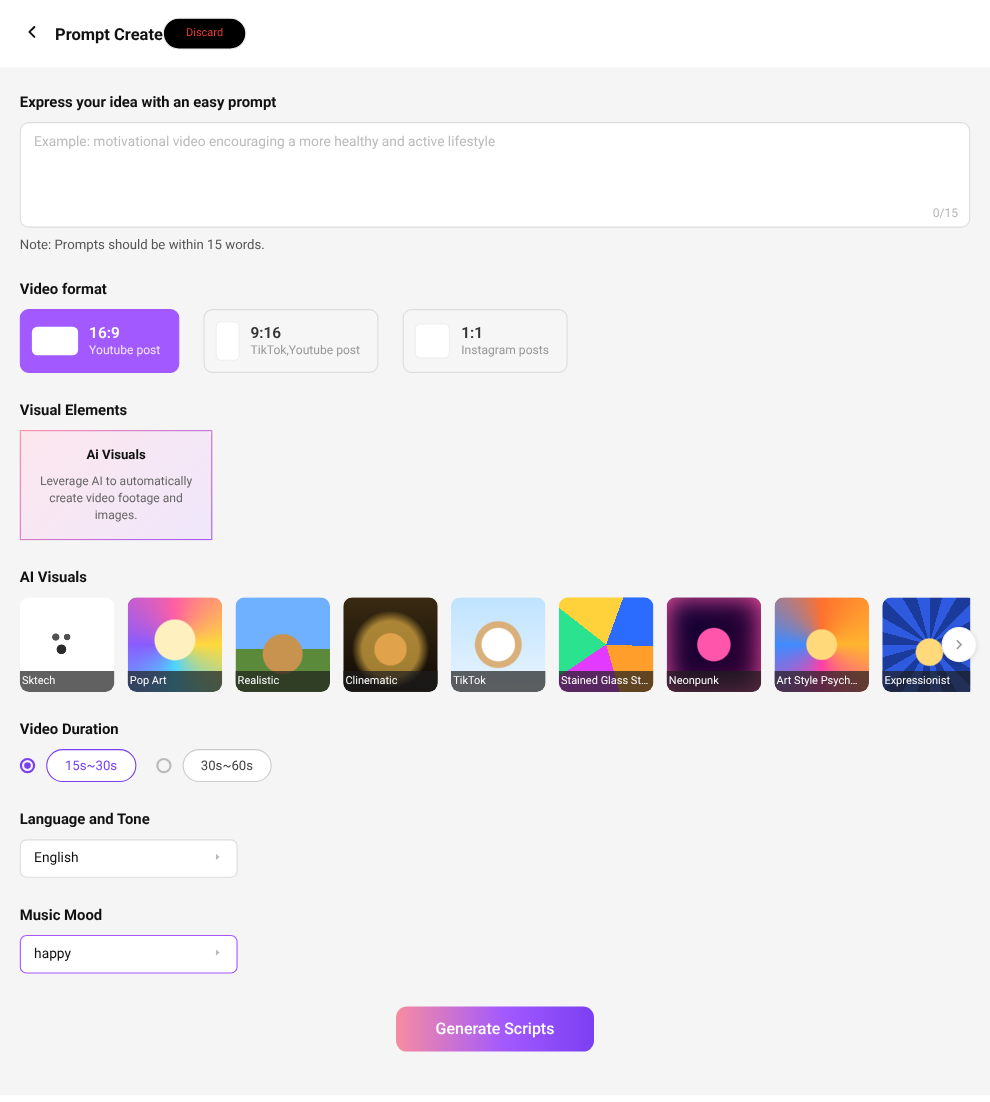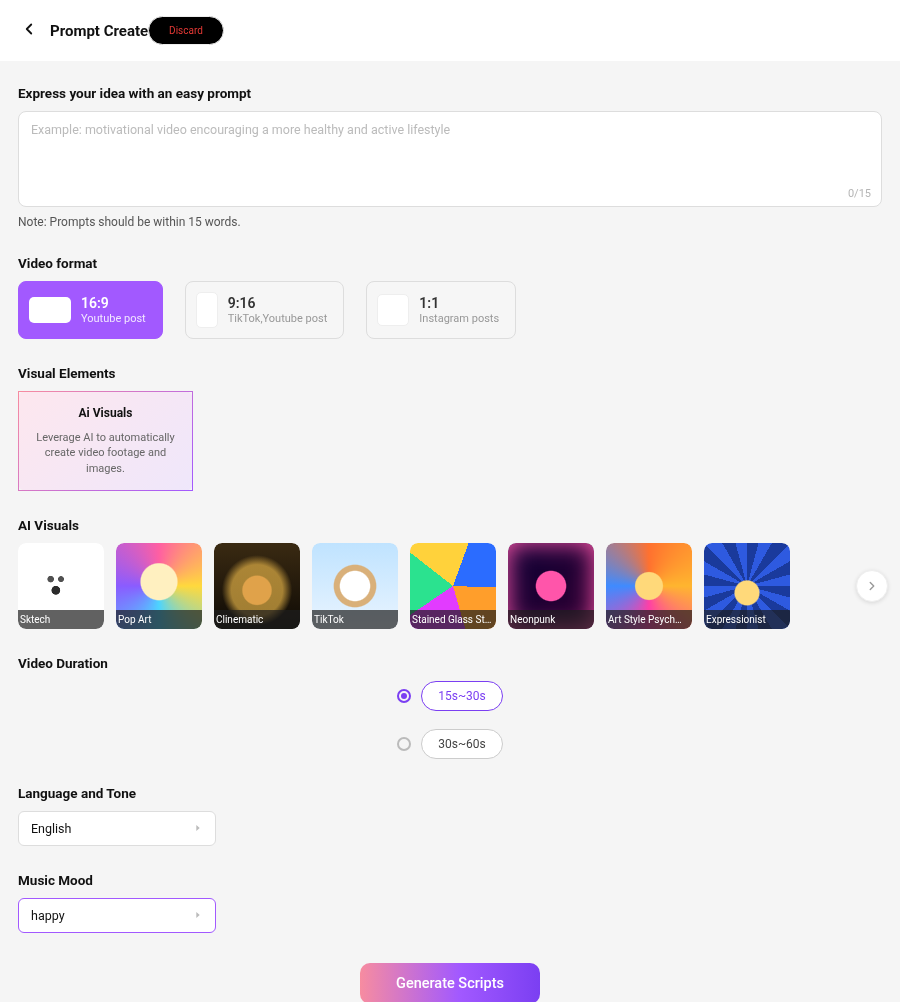--- a/index.html
+++ b/index.html
@@ -101,21 +101,21 @@
   }
   .scroll-right {
     position: absolute; right: -6px; top: 50%; transform: translateY(-50%);
     width: 32px; height: 32px; border-radius: 50%;
     background: #fff; border: 1px solid #eee;
     display: flex; align-items: center; justify-content: center;
     box-shadow: 0 1px 4px rgba(0,0,0,.12);
     cursor: pointer;
   }
 
-  .duration-row { display: flex; align-items: center; gap: 18px; flex-direction: column; }
+  .duration-row { display: flex; align-items: center; gap: 18px; }
   .radio-wrap { display: flex; align-items: center; gap: 10px; }
   .radio-outer {
     width: 14px; height: 14px; border-radius: 50%;
     border: 2px solid #bbb; display:inline-flex; align-items:center; justify-content:center;
     cursor: pointer;
   }
   .radio-outer.selected { border-color: #7b3ff2; }
   .radio-outer.selected .radio-inner { width: 6px; height: 6px; background:#7b3ff2; border-radius:50%; }
   .pill {
     border: 1px solid #ccc; border-radius: 18px;
@@ -241,20 +241,24 @@
       <div class="styles-row">
         <div class="style-tile">
           <span class="thumb th-sketch"></span>
           <span class="caption">Sktech</span>
         </div>
         <div class="style-tile">
           <span class="thumb th-popart"></span>
           <span class="caption">Pop Art</span>
         </div>
         <div class="style-tile">
+          <span class="thumb th-realistic"></span>
+          <span class="caption">Realistic</span>
+        </div>
+        <div class="style-tile">
           <span class="thumb th-clinematic"></span>
           <span class="caption">Clinematic</span>
         </div>
         <div class="style-tile">
           <span class="thumb th-anime"></span>
           <span class="caption">TikTok</span>
         </div>
         <div class="style-tile">
           <span class="thumb th-stained"></span>
           <span class="caption">Stained Glass Style</span>

